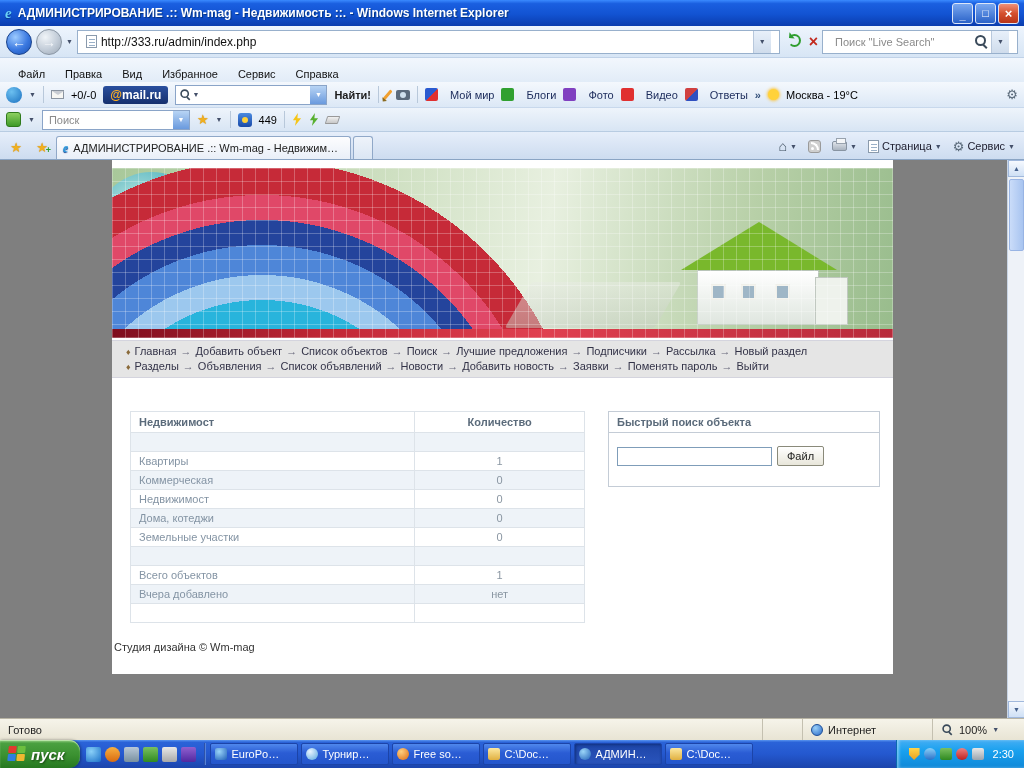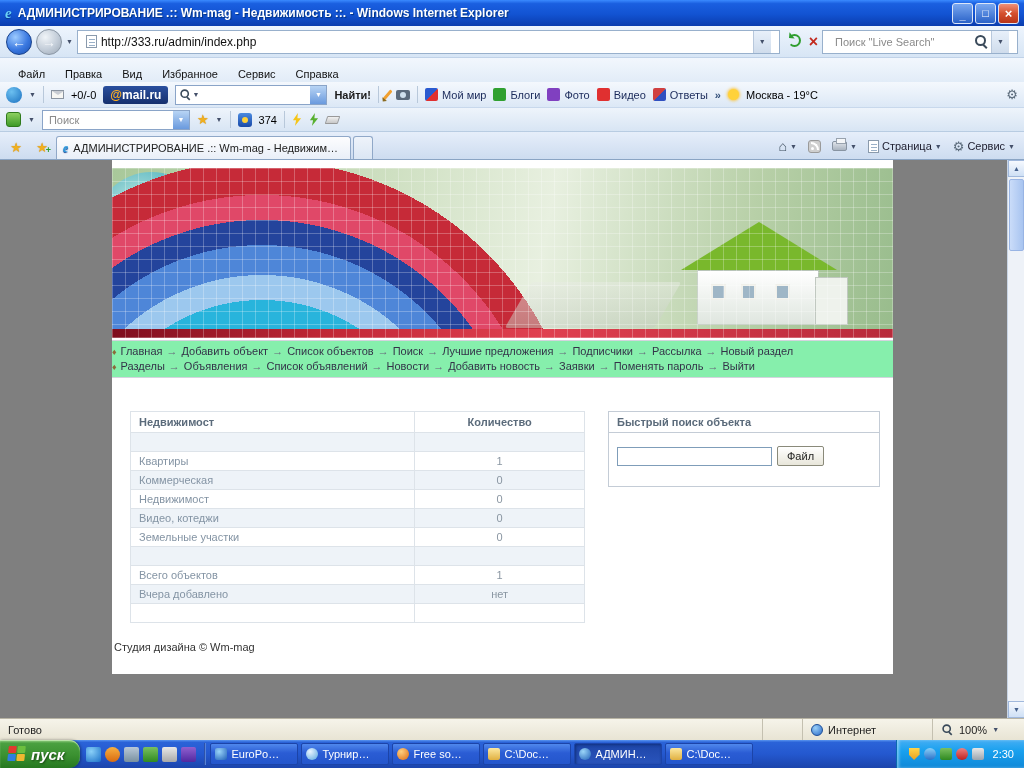--- a/index.html
+++ b/index.html
@@ -52,21 +52,21 @@
   .mail-logo .at { color:#ffb020; } .mail-logo .dom { color:#fff; }
   .combo { background:#fff; border:1px solid #8aa4c8; height:20px; display:flex; align-items:center; padding-left:3px; }
   .combo input { border:none; outline:none; flex:1; min-width:0; font-size:11px; font-family:"Liberation Sans",sans-serif; padding:0 3px; color:#333; }
   .combo input::placeholder { color:#8a8a8a; }
   .combo .dd { width:16px; height:18px; background:linear-gradient(#b8d4f4,#6a9ade); display:flex; align-items:center; justify-content:center; flex:none; }
   .bold-label { font-weight:bold; color:#1a1a1a; }
   .pencil { width:3px; height:12px; background:#f0a030; transform:rotate(40deg); border-radius:1px; position:relative; flex:none; }
   .pencil::after { content:""; position:absolute; left:-1px; bottom:-5px; border:3px solid transparent; border-top-color:#8a6a20; }
   .camera { width:14px; height:10px; background:#5a6a7c; border-radius:2px; position:relative; flex:none; }
   .camera::after { content:""; position:absolute; left:4px; top:2px; width:6px; height:6px; border-radius:50%; background:#cfe0ee; }
-  .svc-link { display:flex; align-items:center; gap:4px; color:#1a2a5a; }
+  .svc-link { display:flex; align-items:center; gap:12px; color:#1a2a5a; }
   .svc-ic { width:13px; height:13px; border-radius:2px; flex:none; }
   .more-chevron { color:#33507a; font-weight:bold; }
   .sun { width:11px; height:11px; border-radius:50%; background:#ffd23a; box-shadow:0 0 3px 1px rgba(255,190,30,.8); flex:none; }
   .gear { color:#5a6a7a; font-size:13px; line-height:1; }
 
   
   #bar333 { top:108px; height:24px; background:linear-gradient(#eef4fb,#d8e5f4); display:flex; align-items:center; padding:0 6px; gap:7px; border-bottom:1px solid #b8cce2; }
   .green-ic { width:15px; height:15px; border-radius:3px; background:linear-gradient(#8cd060,#3f9a28); border:1px solid #2f7a1c; flex:none; }
   .star { color:#f0b020; font-size:13px; line-height:1; text-shadow:0 0 1px #b87a10; }
   .site-ic { width:14px; height:14px; border-radius:3px; background:linear-gradient(#4a8ae0,#1a4aa8); position:relative; flex:none; }
@@ -101,21 +101,21 @@
   .arcs { position:absolute; inset:0; background:radial-gradient(circle at 150px 310px, rgba(0,0,0,0) 0 148px, #28b4dc 148px 178px, #9cc8ee 178px 203px, #4e86d8 203px 233px, #24449c 233px 258px, #e04868 258px 283px, #c62a38 283px 318px, rgba(0,0,0,0) 318px); }
   .laptop { position:absolute; right:225px; bottom:10px; width:150px; height:46px; background:linear-gradient(#e8ece4,#c4ccc0); opacity:.5; transform:skewX(-30deg); border-radius:3px; }
   .house { position:absolute; right:45px; bottom:11px; width:185px; height:105px; }
   .house .roof { position:absolute; left:18px; top:0; width:0; height:0; border-left:78px solid transparent; border-right:78px solid transparent; border-bottom:48px solid #79b82c; }
   .house .hbody { position:absolute; left:34px; top:48px; width:122px; height:55px; background:linear-gradient(#ffffff,#dfe6df); border:1px solid #b8c4b8; }
   .house .wing { position:absolute; left:152px; top:55px; width:33px; height:48px; background:#eef2ec; border:1px solid #c0c8c0; }
   .house .w { position:absolute; width:15px; height:16px; background:#9fb6c6; border:2px solid #f0f0ea; }
   .strip { position:absolute; left:0; right:0; bottom:0; height:9px; background:linear-gradient(90deg,#7e0e1e,#c22836 28%,#e04050 55%,#b82a3a); }
   .bgrid { position:absolute; inset:0; background-image:repeating-linear-gradient(0deg, rgba(255,255,255,.26) 0 1px, transparent 1px 13px), repeating-linear-gradient(90deg, rgba(255,255,255,.26) 0 1px, transparent 1px 13px); }
 
-  #site-nav { margin-top:2px; background:#86efac; border-top:1px solid #d4d4de; border-bottom:1px solid #d4d4de; padding:3px 0; line-height:14px; }
+  #site-nav { margin-top:2px; background:#e5e5e5; border-top:1px solid #d4d4de; border-bottom:1px solid #d4d4de; padding:3px 14px; line-height:14px; }
   .nav-row { white-space:nowrap; overflow:hidden; }
   .nav-bullet { color:#8a6a3a; margin-right:4px; font-size:9px; }
   .nav-link { color:#333348; text-decoration:none; cursor:pointer; }
   .nav-sep { color:#66667a; margin:0 4px; }
 
   #content { display:flex; margin:33px 0 0 18px; align-items:flex-start; }
   #stats-table { border-collapse:collapse; width:455px; background:#fff; border:1px solid #b0bcc8; }
   #stats-table th, #stats-table td { border:1px solid #dde3e9; height:19px; font-weight:normal; }
   #stats-table th { color:#5b6b7b; font-weight:bold; height:21px; background:#fff; }
   #stats-table .c1 { width:285px; text-align:left; padding-left:8px; }
@@ -259,21 +259,21 @@
   <div class="combo" style="width:148px;">
     <input placeholder="Поиск" style="">
     <span class="dd">
         <span class="chev" style="color:#fff;">▼</span>
       </span>
   </div>
   <span class="star">★</span>
   <span class="chev">▼</span>
   <span class="tb-divider"></span>
   <span class="site-ic"></span>
-  <span>374</span>
+  <span>449</span>
   <span class="tb-divider"></span>
   <span class="bolt bolt-y"></span>
   <span class="bolt bolt-g"></span>
   <span class="eraser"></span>
 </div>
 
 <div class="band" id="tabbar">
   <span class="fav-btn">
       <span class="star">★</span>
     </span>
@@ -359,21 +359,21 @@
             </tr>
           <tr>
               <td class="c1">Коммерческая</td>
               <td class="c2">0</td>
             </tr>
           <tr>
               <td class="c1">Недвижимост</td>
               <td class="c2">0</td>
             </tr>
           <tr>
-              <td class="c1">Видео, котеджи</td>
+              <td class="c1">Дома, котеджи</td>
               <td class="c2">0</td>
             </tr>
           <tr>
               <td class="c1">Земельные участки</td>
               <td class="c2">0</td>
             </tr>
           <tr>
               <td class="c1"></td>
               <td class="c2"></td>
             </tr>

